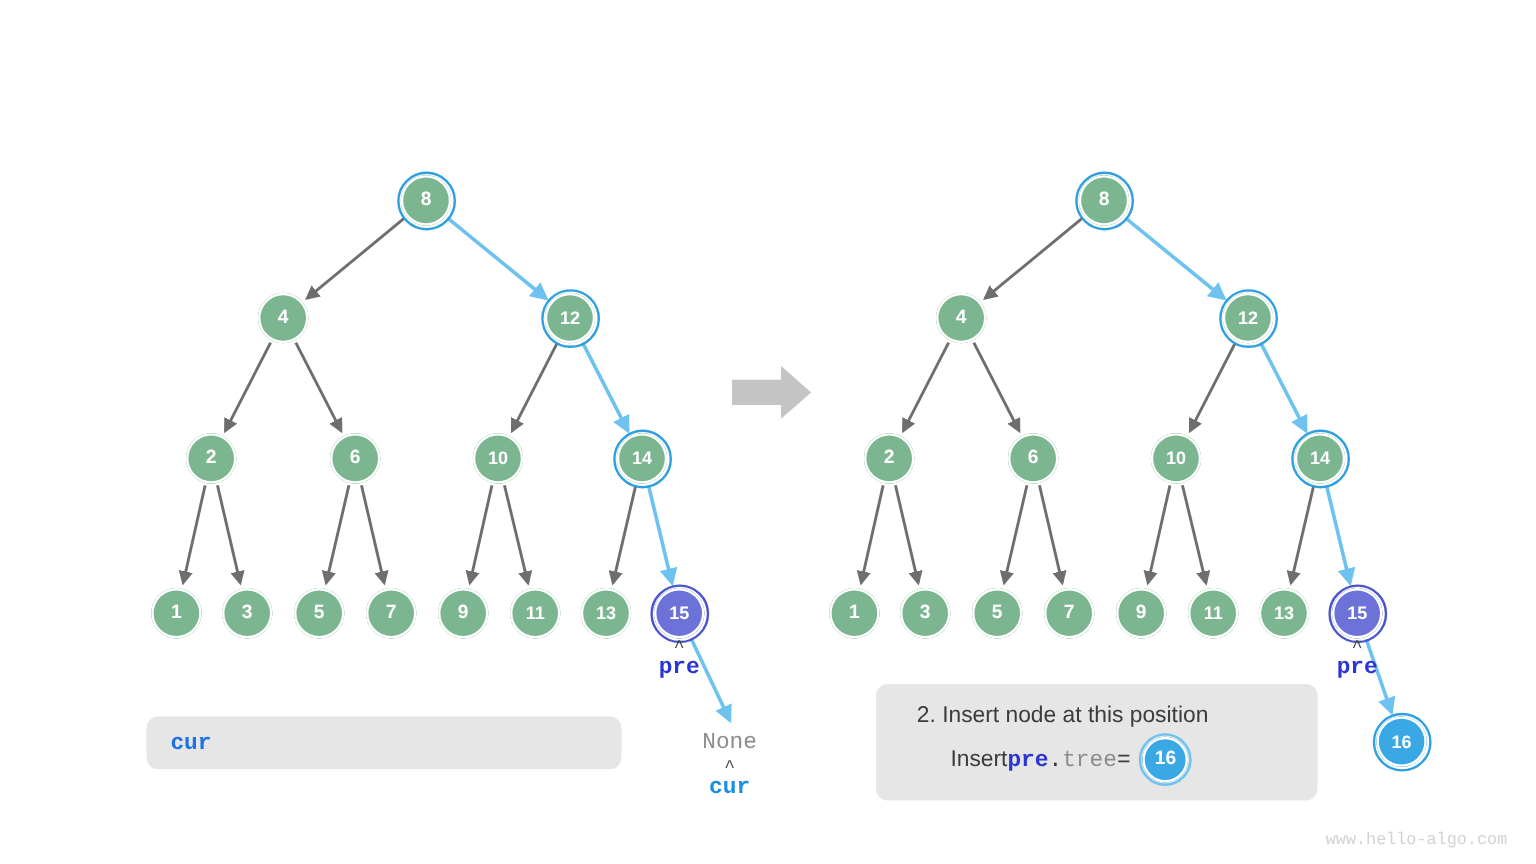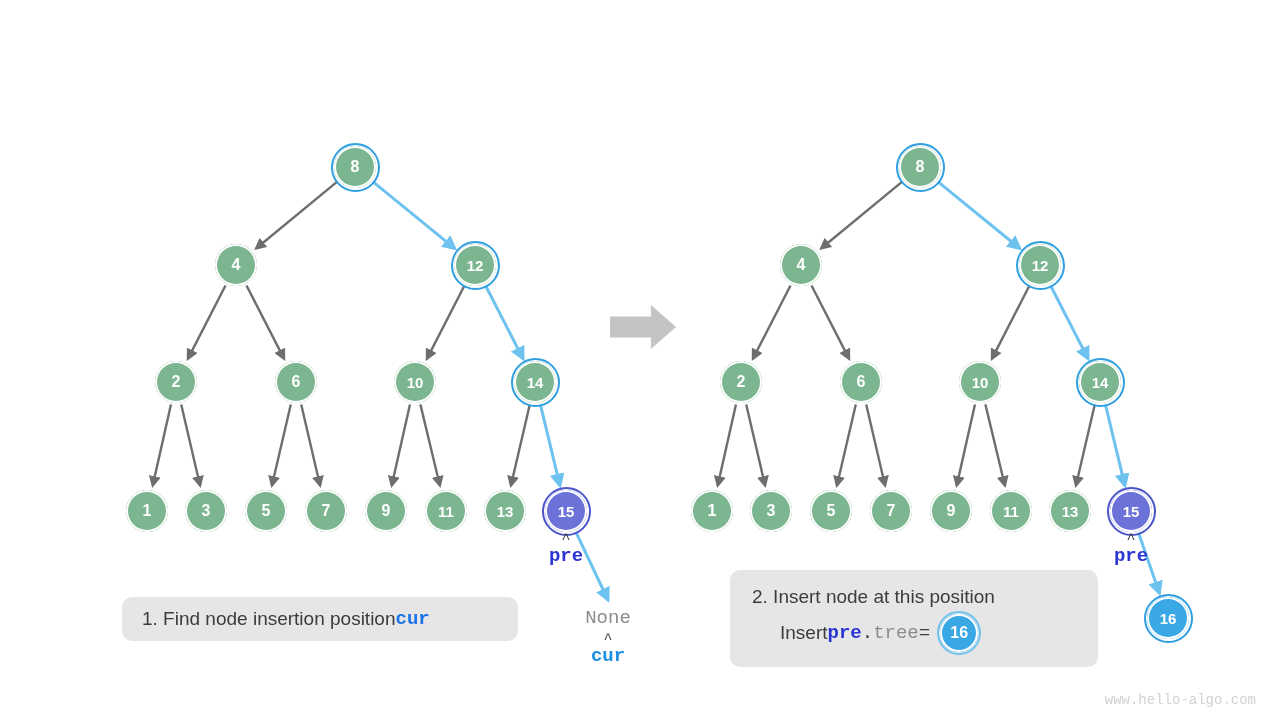--- a/index.html
+++ b/index.html
@@ -227,26 +227,25 @@
         <span class="mlabel lbl-pre">pre</span>
       </div>
     </div>
 
   <svg class="layer">
     <polygon id="block-arrow" fill="#c4c4c4" points="610,316.44 650.92,316.44 650.92,305 676,327 650.92,349 650.92,337.56 610,337.56"></polygon>
   </svg>
 
   <div class="caption" id="caption-left" style="left:122px;top:597px;width:396px;height:44px;padding:0 20px;box-sizing:border-box;">
       <div class="line">
-        <span>1. Find node insertion position </span>
         <span class="mono-blue">cur</span>
       </div>
     </div>
 
-  <div class="caption" id="caption-right" style="left:730px;top:570px;width:368px;height:97px;padding:0 22px;box-sizing:border-box;">
+  <div class="caption" id="caption-right" style="left:730px;top:570px;width:368px;height:97px;padding:0 34px;box-sizing:border-box;">
       <div class="line">
         <span>2. Insert node at this position</span>
       </div>
       <div class="line" style="margin-top: 6px; padding-left: 28px;">
         <span>Insert </span>
         <span class="mono-blue-dk">pre</span>
         <span class="mono-dark">.</span>
         <span class="mono-gray">tree</span>
         <span class="mono-dark"> = </span>
         <span style="display: inline-block; margin-left: 10px;"><span class="chip">16</span></span>

